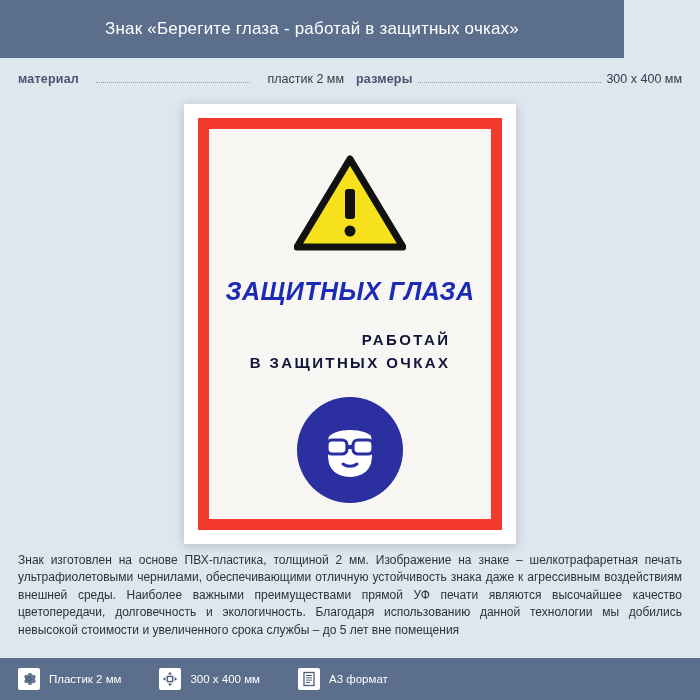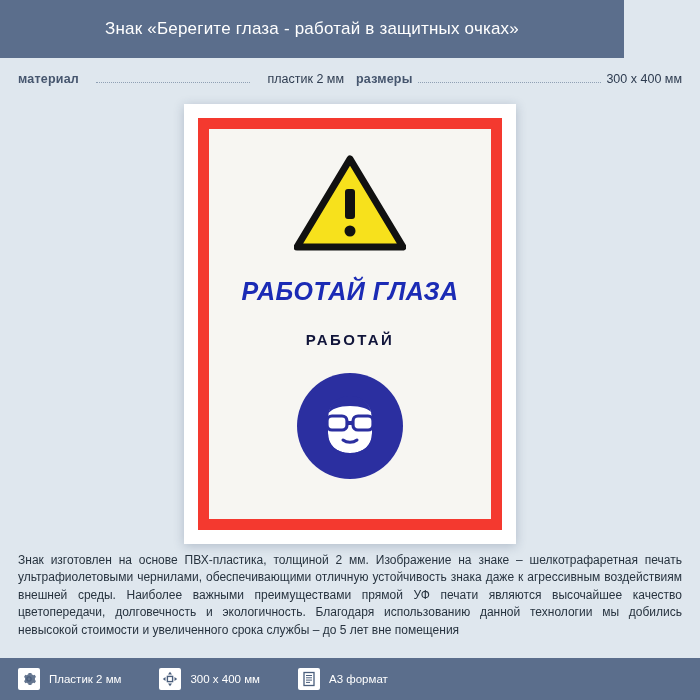--- a/index.html
+++ b/index.html
@@ -174,24 +174,25 @@
     <div class="sign">
 
       <div class="warn-triangle">
         <svg width="112" height="96" viewBox="0 0 112 96">
           <polygon points="56,4 109,92 3,92" fill="#f7e11c" stroke="#111111" stroke-width="7" stroke-linejoin="round"></polygon>
           <rect x="51" y="34" width="10" height="30" rx="3" fill="#111111"></rect>
           <circle cx="56" cy="76" r="5.5" fill="#111111"></circle>
         </svg>
       </div>
 
-      <div class="sign-title">РАБОТАЙ ГЛАЗА</div>
+      <div class="sign-title">ЗАЩИТНЫХ ГЛАЗА</div>
 
       <div class="sign-sub">
         <div>РАБОТАЙ</div>
+        <div>В ЗАЩИТНЫХ ОЧКАХ</div>
       </div>
 
       <div class="goggles">
         <svg width="86" height="86" viewBox="0 0 86 86">
 
           <path d="M43 14 C56 14 65 23 65 36 L65 50 C65 62 57 70 43 70 C29 70 21 62 21 50 L21 36 C21 23 30 14 43 14 Z" fill="#ffffff"></path>
           <path d="M43 14 C56 14 65 23 65 36 L65 44 L43 44 Z" fill="#2b2fa0" opacity="0"></path>
 
           <path d="M21 36 C21 22 30 13 43 13 C56 13 65 22 65 36 L65 30 C62 26 54 23 43 23 C32 23 24 26 21 31 Z" fill="#2b2fa0"></path>
 

